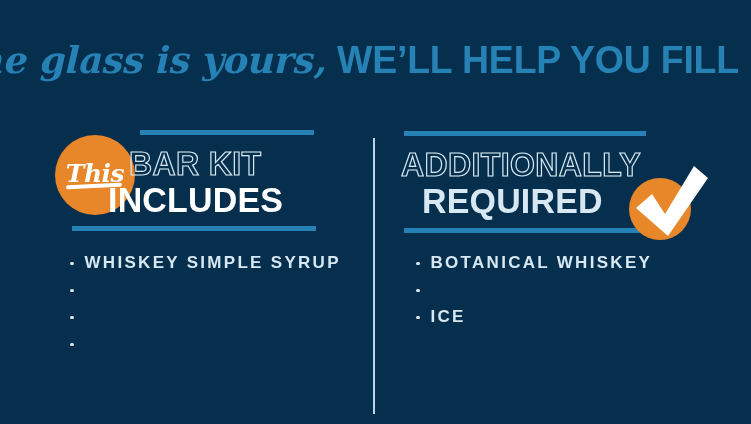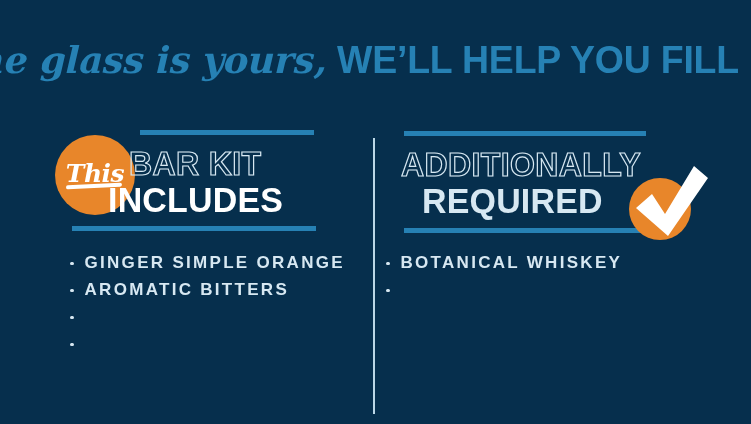--- a/index.html
+++ b/index.html
@@ -156,21 +156,21 @@
   .head-r-line2 { left: 422px; top: 181px; color: #D7E8F2; }
 
   
   .item-list {
     position: absolute;
     list-style: none;
     margin: 0;
     padding: 0;
   }
   .list-left  { left: 70px;  top: 249px; }
-  .list-right { left: 386px; top: 249px; }
+  .list-right { left: 416px; top: 249px; }
 
   .item-list li {
     display: flex;
     align-items: center;
     height: 27px;
     font-family: "Liberation Sans", sans-serif;
     font-weight: 700;
     font-size: 17px;
     letter-spacing: 2.3px;
     color: #D7E8F2;
@@ -218,37 +218,40 @@
   <div class="head-row head-solid head-r-line2">REQUIRED</div>
 
   <div class="badge-circle badge-check"></div>
   <svg class="check-mark" viewBox="0 0 76 80">
     <polygon points="4,42 20,28 33,48 62,0 76,12 36,70" fill="#FFFFFF"></polygon>
   </svg>
 
   <ul class="item-list list-left">
     <li>
       <span class="bullet"></span>
-      <span>GINGER SIMPLE ORANGE</span>
-    </li>
-    <li>
-      <span class="bullet"></span>
-      <span>AROMATIC BITTERS</span>
+      <span>WHISKEY SIMPLE SYRUP</span>
+    </li>
+    <li>
+      <span class="bullet"></span>
     </li>
     <li>
       <span class="bullet"></span>
     </li>
     <li>
       <span class="bullet"></span>
     </li>
   </ul>
 
   <ul class="item-list list-right">
     <li>
       <span class="bullet"></span>
       <span>BOTANICAL WHISKEY</span>
     </li>
     <li>
       <span class="bullet"></span>
     </li>
+    <li>
+      <span class="bullet"></span>
+      <span>ICE</span>
+    </li>
   </ul>
 
 </div>
 
 </body></html>

